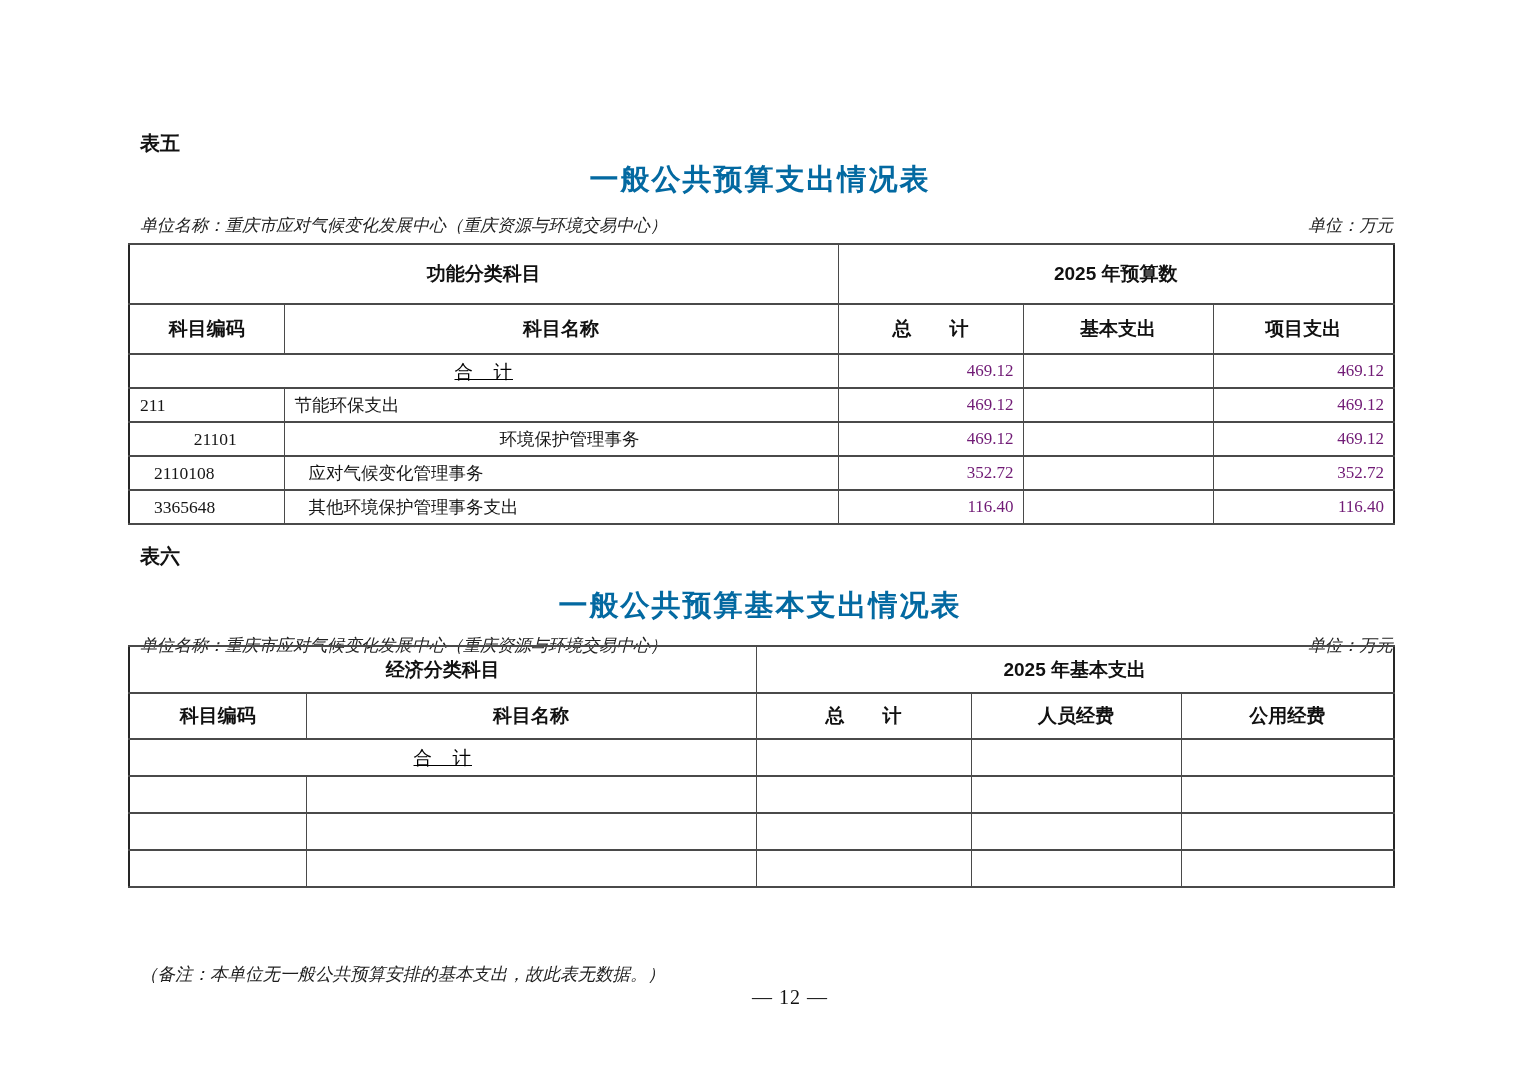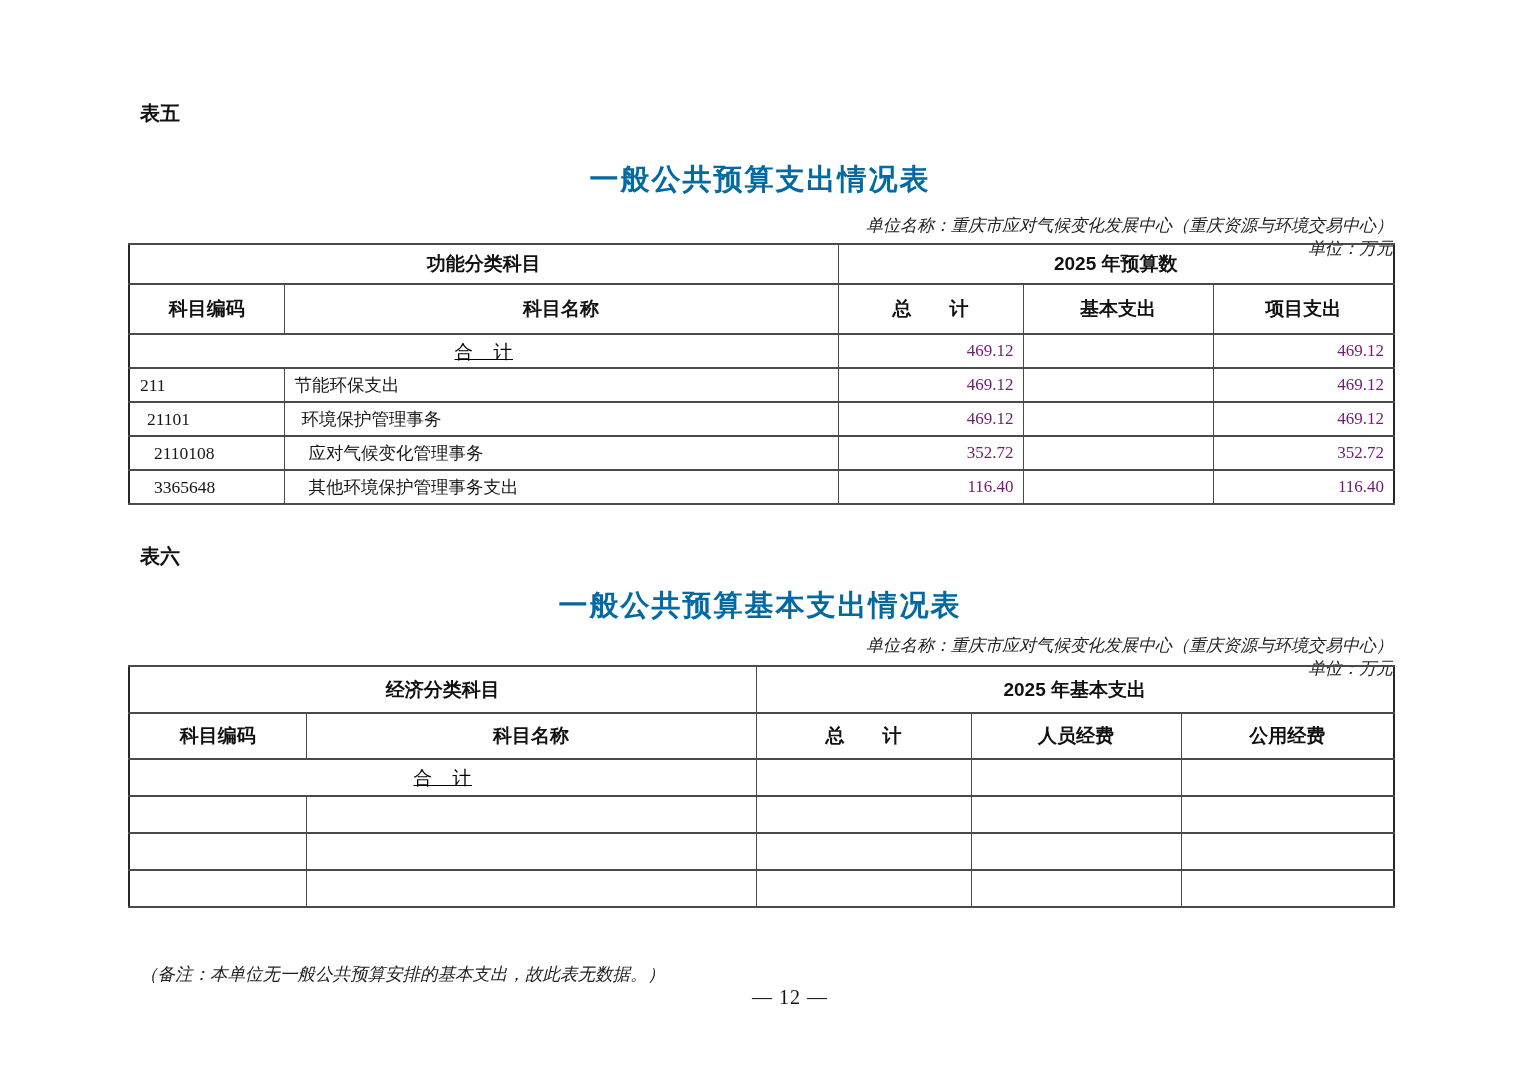--- a/index.html
+++ b/index.html
@@ -20,76 +20,76 @@
   .doc-title {
     position:absolute; left:0; width:100%;
     text-align:center;
     font-family:"Liberation Sans", sans-serif;
     font-weight:bold; font-size:29px; color:#0369a1;
     letter-spacing:2px;
   }
   .meta-row {
     position:absolute; left:140px; width:1253px;
     display:flex; justify-content:space-between; align-items:flex-end;
-    font-style:italic; font-size:17px; color:#222;flex-direction:column;
+    font-style:italic; font-size:17px; color:#222;
   }
   table.budget {
     position:absolute; left:128px;
     border-collapse:collapse; table-layout:fixed;
     width:1265px;
     border:2px solid #262626;
   }
   table.budget th, table.budget td {
     border-left:1px solid #4a4a4a;
     border-right:1px solid #4a4a4a;
     border-top:2px solid #4a4a4a;
     border-bottom:2px solid #4a4a4a;
     overflow:hidden; white-space:nowrap;
     vertical-align:middle;
   }
   table.budget thead th {
     font-family:"Liberation Sans", sans-serif;
     font-weight:bold; font-size:19px; color:#111;
     text-align:center;
   }
-  .t5 thead tr.grp { height:40px;margin-left:15px; }
+  .t5 thead tr.grp { height:60px;margin-left:15px; }
   .t5 thead tr.sub { height:50px; }
   .t5 tbody tr { height:34px; }
   .t6 thead tr.grp { height:47px; }
   .t6 thead tr.sub { height:46px; }
   .t6 tbody tr { height:37px; }
   td.lbl-center {
     text-align:center; font-size:18.5px; color:#000000;
     letter-spacing:1px;
     text-decoration:underline;
   }
   td.code, td.name { font-size:17.5px; text-align:left; color:#161616; }
   td.num { font-size:17px; text-align:right; padding-right:9px; color:#701a75; }
   td.ind0 { padding-left:10px; }
-  td.ind1 { padding-left:17px; }
+  td.ind1 { padding-left:17px;text-align:center; }
   td.ind2 { padding-left:24px;margin-top:22px; }
   .note-line {
     position:absolute; left:140px;
     font-style:italic; font-size:17.5px; color:#1d1d1d;margin-top:48px;
   }
   .page-number {
     position:absolute; left:0; width:100%;
     text-align:center; font-size:20px; color:#111;
     letter-spacing:1px;
     margin-left:30px;
   }
   
-  #t5-tag   { top:100px; }
+  #t5-tag   { top:130px; }
   #t5-title { top:160px; }
   #t5-meta  { top:214px; }
   #t5-table { top:243px; }
   #t6-tag   { top:543px; }
   #t6-title { top:586px; }
   #t6-meta  { top:634px; }
-  #t6-table { top:665px;border-radius:31px; }
+  #t6-table { top:645px;border-radius:31px; }
   #note     { top:914px; }
   #pagenum  { top:986px; }
 </style>
 </head>
 <body>
 
 <div class="page">
 
   <div id="t5-tag" class="table-tag">表五</div>
   <div id="t5-title" class="doc-title">一般公共预算支出情况表</div>

